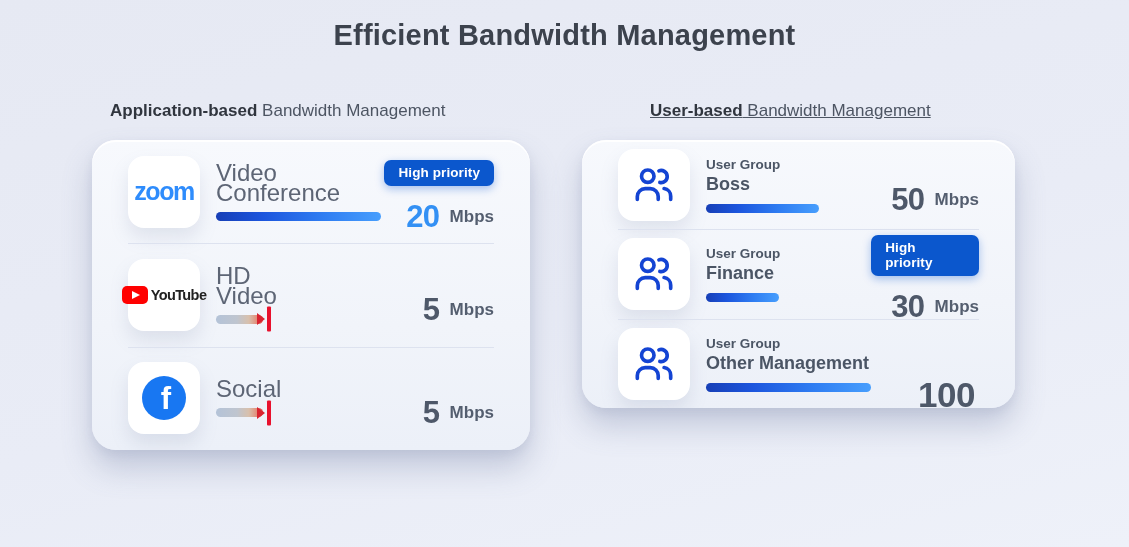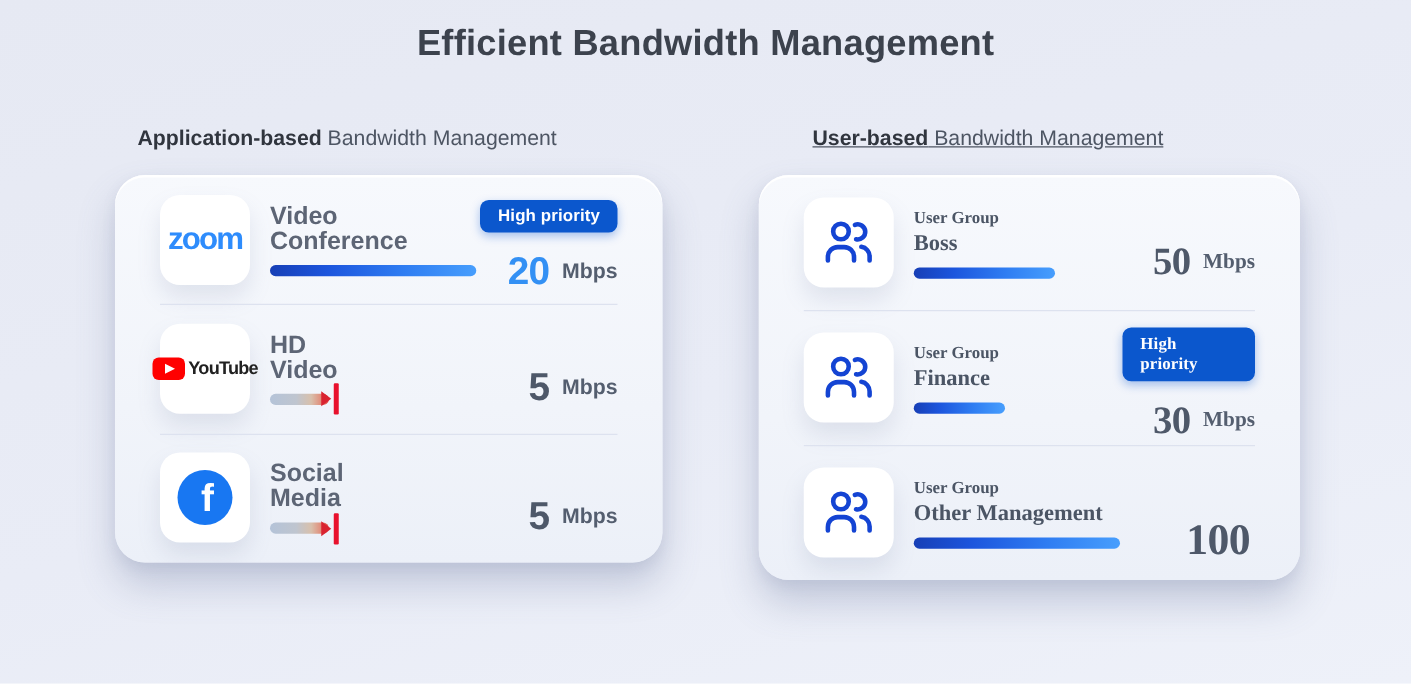--- a/index.html
+++ b/index.html
@@ -24,36 +24,36 @@
   .card{
     position:absolute; top:140px; border-radius:24px; overflow:hidden;
     background:linear-gradient(180deg,#f7f9fd 0%,#f1f4fa 60%,#ecf0f8 100%);
     box-shadow:
       inset 0 2px 0 rgba(255,255,255,.9),
       0 18px 30px rgba(104,117,156,.30),
       0 4px 10px rgba(120,132,168,.12);
     display:flex; flex-direction:column;
   }
   .card.left-card { left:92px;  width:438px; height:310px; }
-  .card.right-card{ left:607px; width:433px; height:324px;font-family:Liberation Serif, serif; }
+  .card.right-card{ left:582px; width:433px; height:268px; }
 
   .row{ flex:1; display:flex; align-items:center; padding:0 36px; position:relative; }
   .row + .row::before{
     content:''; position:absolute; top:0; left:36px; right:36px; height:1px;
     background:#dde2ef;
   }
 
   .tile{
     width:72px; height:72px; background:#ffffff; border-radius:16px;
     box-shadow:0 10px 18px rgba(125,138,170,.18);
     display:flex; align-items:center; justify-content:center; flex-shrink:0;
   }
 
   .mid{ margin-left:16px; width:168px; }
-  .app-label{ font-size:20px; line-height:20px; font-weight:700; color:#5d6575; }
+  .app-label{ font-size:24px; line-height:20px; font-weight:400; color:#5d6575; }
   .eyebrow{ font-size:13.5px; font-weight:700; color:#4b5565; margin-bottom:2px; }
   .group-name{ font-size:18px; font-weight:700; color:#4b5565; }
 
   .bar{ height:9px; border-radius:5px; margin-top:9px; position:relative; }
   .bar.allocated{
     background:linear-gradient(90deg,#173fb6 0%,#1c55dd 28%,#2f7df2 65%,#479efd 100%);
   }
   .bar.limited{
     background:linear-gradient(90deg,#b4c3d8 0%,#bfc5cf 45%,#d8c0ac 70%,#e28a77 88%,#e04038 100%);
   }
@@ -158,21 +158,20 @@
     <div class="row">
       <div class="tile">
         <svg width="46" height="46" viewBox="0 0 46 46">
           <circle cx="23" cy="23" r="22" fill="#1877f2"></circle>
           <text x="25" y="34" font-size="31" font-weight="bold" fill="#ffffff" text-anchor="middle" font-family="Liberation Sans, DejaVu Sans, sans-serif">f</text>
         </svg>
       </div>
       <div class="mid">
         <div class="app-label">
           <div>Social</div>
-          <div>Media</div>
         </div>
         <div class="bar limited" style="width: 47px;">
           <span class="limit-line"></span>
         </div>
       </div>
       <div class="right-col shift">
         <div class="value-row">
           <span class="value">5</span>
           <span class="unit">Mbps</span>
         </div>

